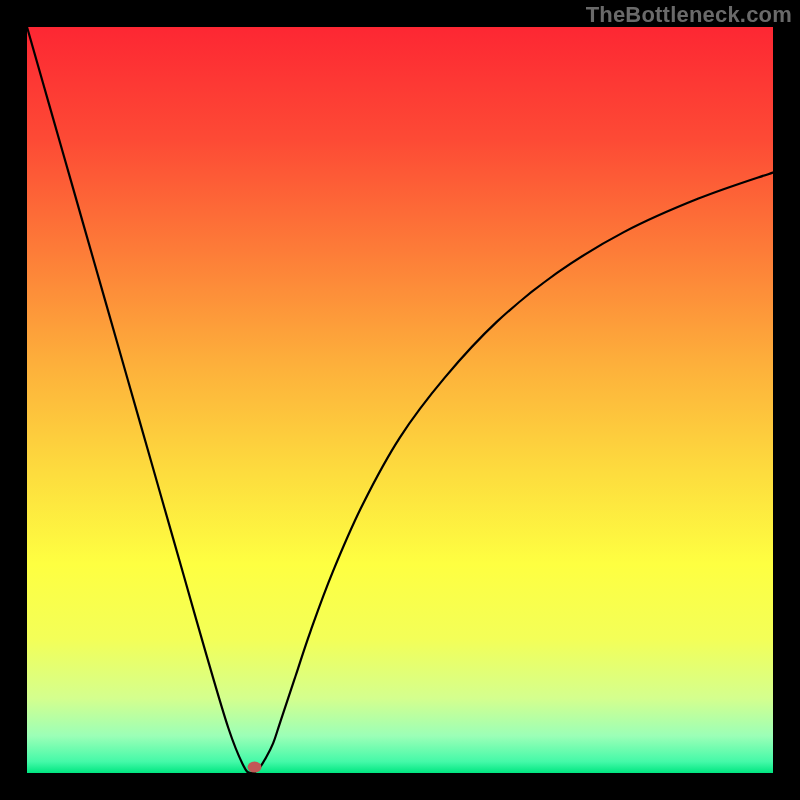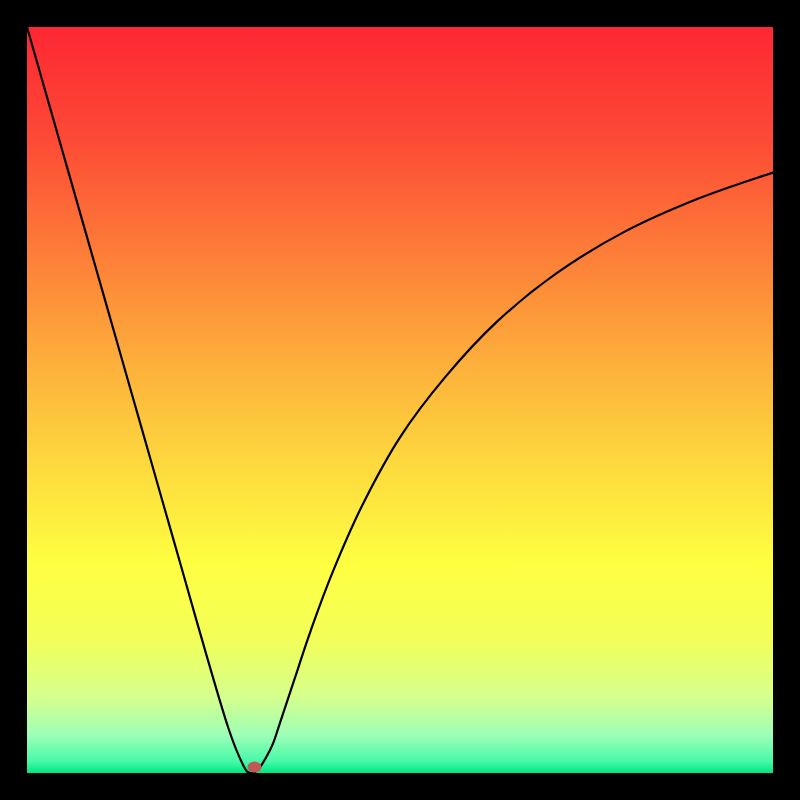--- a/index.html
+++ b/index.html
@@ -61,14 +61,15 @@
             <stop offset="98.50%" stop-color="#44f9a8"></stop>
             <stop offset="100.00%" stop-color="#00e681"></stop>
           </linearGradient>
       </defs>
       <rect x="0" y="0" width="746" height="746" fill="url(#bg-grad)"></rect>
       <path id="curve-path" fill="none" stroke-width="2.2" stroke-linejoin="round" stroke-linecap="round" d="M 0.00 0.00 C 4.03 14.10, 14.32 50.13, 22.38 78.33 C 30.44 106.53, 36.70 128.46, 44.76 156.66 C 52.82 184.86, 59.08 206.79, 67.14 234.99 C 75.20 263.19, 81.46 285.12, 89.52 313.32 C 97.58 341.52, 103.84 363.45, 111.90 391.65 C 119.96 419.85, 126.22 441.78, 134.28 469.98 C 142.34 498.18, 148.60 520.11, 156.66 548.31 C 164.72 576.51, 170.98 599.11, 179.04 626.64 C 187.10 654.17, 194.71 681.10, 201.42 701.24 C 208.13 721.38, 212.31 730.48, 216.34 738.54 C 220.37 746.60, 221.11 745.33, 223.80 746.00 C 226.49 746.67, 228.57 744.96, 231.26 742.27 C 233.95 739.58, 236.03 735.78, 238.72 731.08 C 241.41 726.38, 243.49 722.87, 246.18 716.16 C 248.87 709.45, 249.61 705.87, 253.64 693.78 C 257.67 681.69, 263.19 665.13, 268.56 649.02 C 273.93 632.91, 276.77 623.06, 283.48 604.26 C 290.19 585.46, 296.46 567.41, 305.86 544.58 C 315.26 521.75, 323.61 501.61, 335.70 477.44 C 347.79 453.27, 358.23 433.13, 373.00 410.30 C 387.77 387.47, 400.30 371.43, 417.76 350.62 C 435.22 329.81, 449.84 313.47, 469.98 294.67 C 490.12 275.87, 506.83 262.29, 529.66 246.18 C 552.49 230.07, 571.29 218.58, 596.80 205.15 C 622.31 191.72, 644.54 182.32, 671.40 171.58 C 698.26 160.84, 732.57 150.17, 746.00 145.47" stroke="#000000"></path>
       <ellipse id="min-marker" rx="7" ry="5.5" cx="227.53" cy="740.03" fill="#c25856"></ellipse>
     </svg>
   </div>
 
+  <div class="watermark">TheBottleneck.com</div>
 
 </div>
 
 </body></html>

